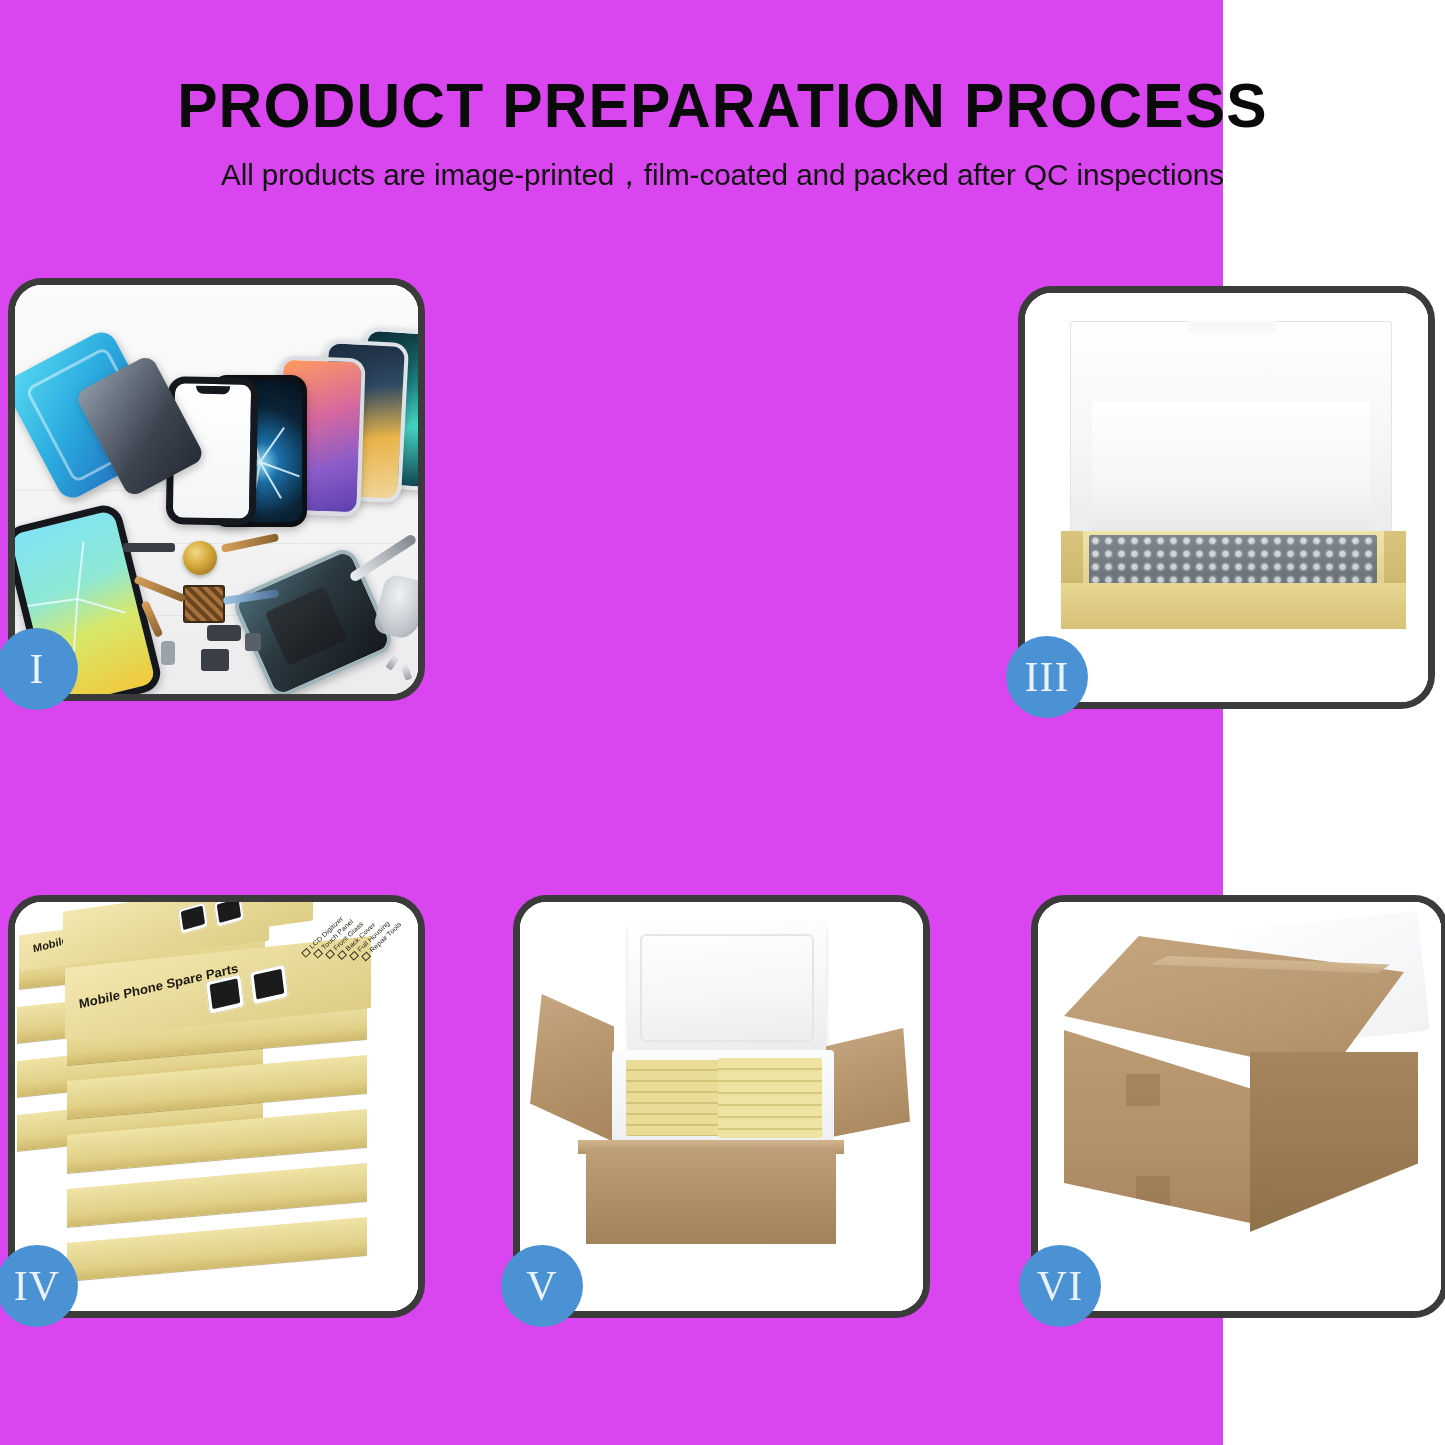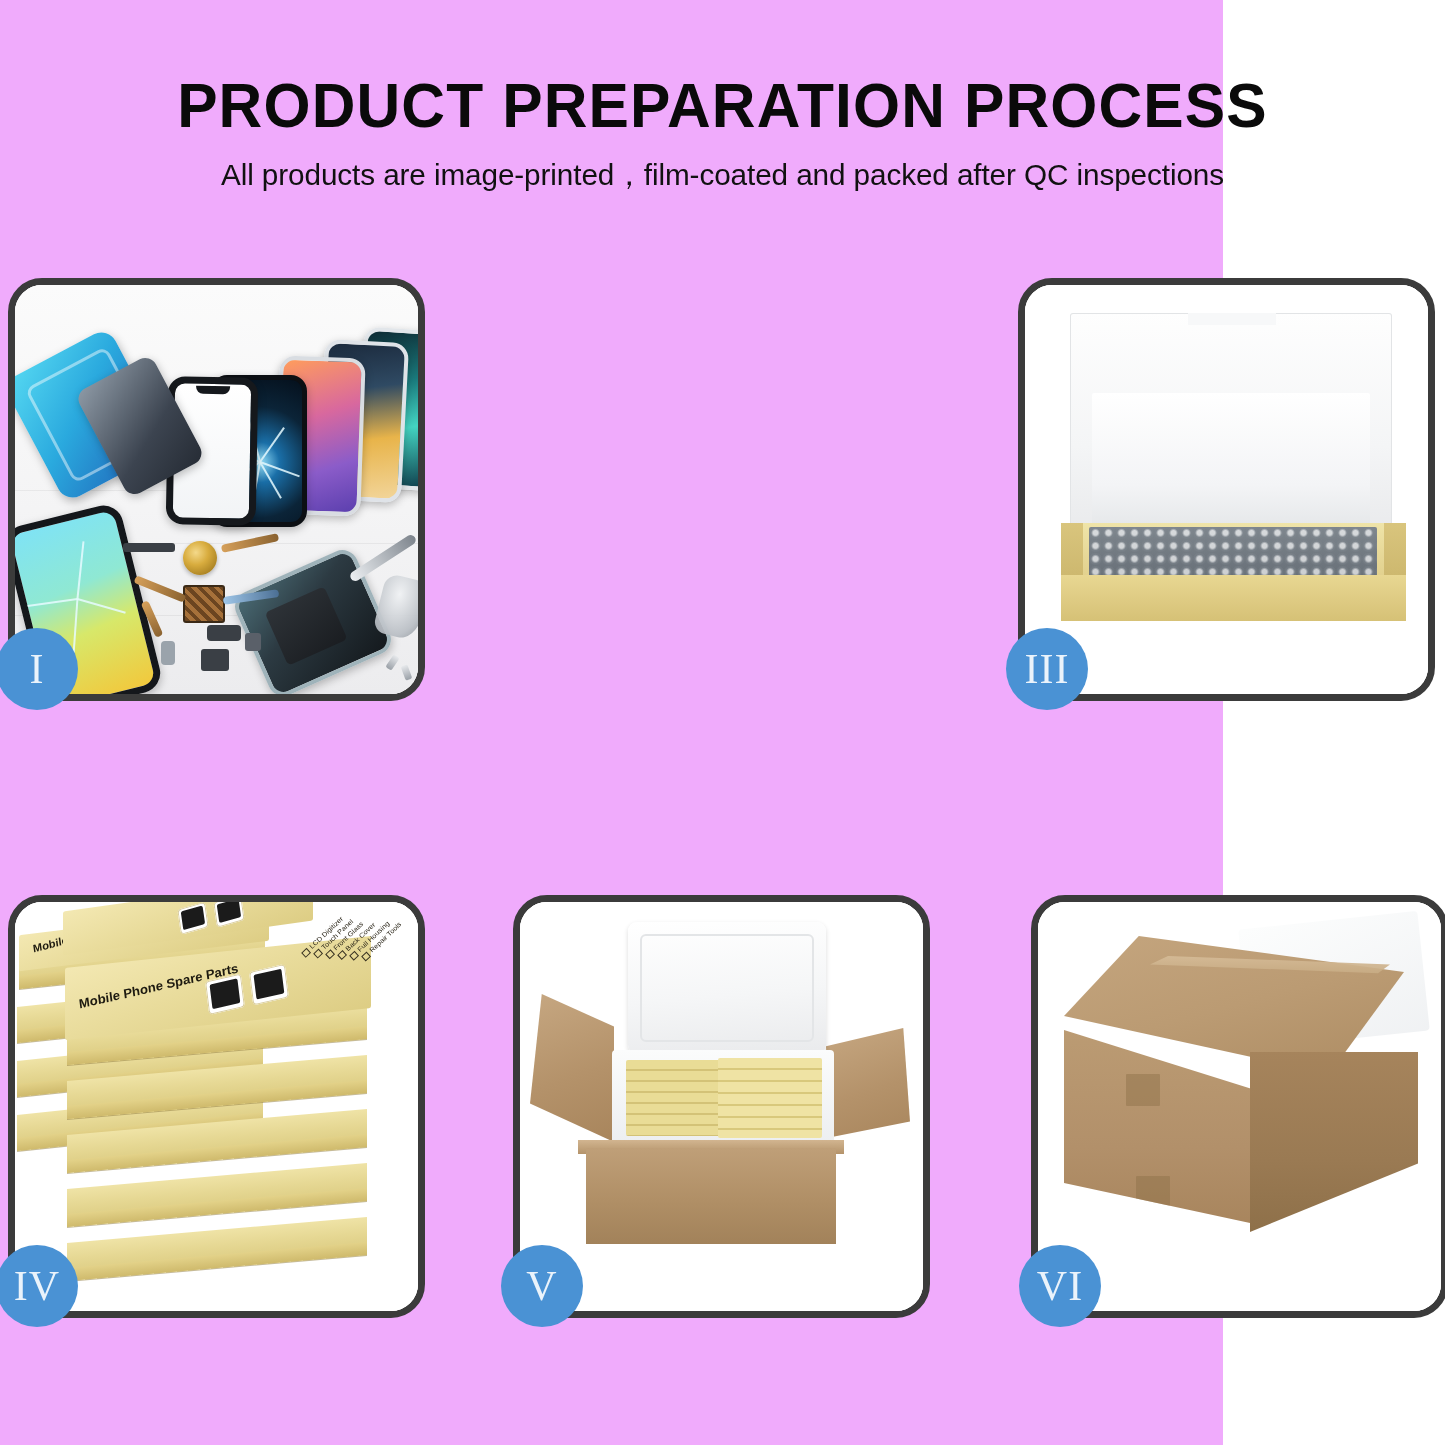--- a/index.html
+++ b/index.html
@@ -2,21 +2,21 @@
 <html><head>
 <meta charset="utf-8">
 <style>
   * { box-sizing: border-box; margin: 0; padding: 0; }
   html, body {
     width: 1445px; height: 1445px;
     background: #ffffff;
     font-family: "Liberation Sans", sans-serif;
     overflow: hidden;
   }
-  .page { position: relative; width: 1223px; height: 1445px; background: #f0abfc; }
+  .page { position: relative; width: 1223px; height: 1445px; background: #d946ef; }
 
   
   .header { position: absolute; left: 0; top: 0; width: 1445px; height: 250px; }
   .title {
     position: absolute; left: 0; top: 72px; width: 1445px;
     text-align: center;
     font-size: 63px; font-weight: 700; letter-spacing: 1.2px;
     color: #0a0a0a; line-height: 1.05;
     transform: scaleX(0.96); transform-origin: center;
     white-space: nowrap;
@@ -40,21 +40,21 @@
     overflow: visible;
   }
   .panel .clip {
     position: absolute; inset: 0;
     border-radius: 27px;
     overflow: hidden;
     background: #ffffff;
   }
   .p1 { left: 0px;   top: 0px;   }
   .p2 { left: 505px; top: 0px;   }
-  .p3 { left: 1010px;top: 0px; text-decoration: underline;   }
+  .p3 { left: 1010px;top: 8px; text-decoration: underline;   }
   .p4 { left: 0px;   top: 617px; }
   .p5 { left: 505px; top: 617px; }
   .p6 { left: 1010px;top: 617px; margin-left: 13px; }
 
   
   .badge {
     position: absolute;
     left: -19px; bottom: -16px;
     width: 82px; height: 82px;
     border-radius: 50%;

